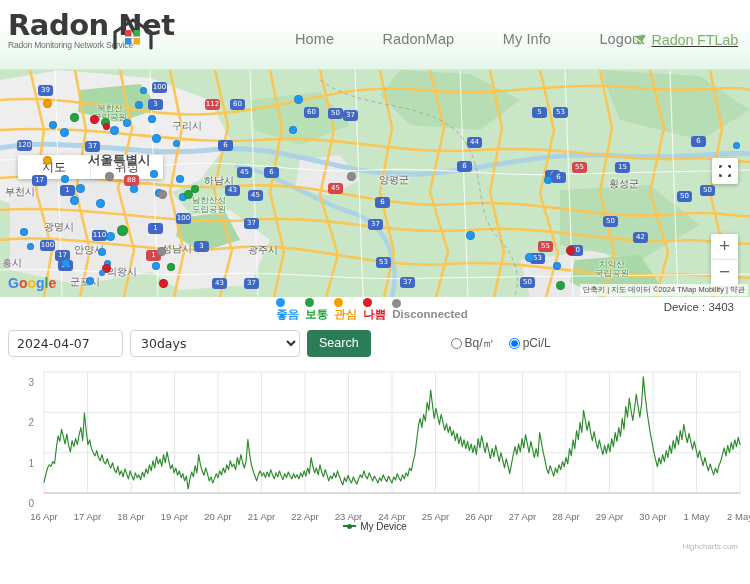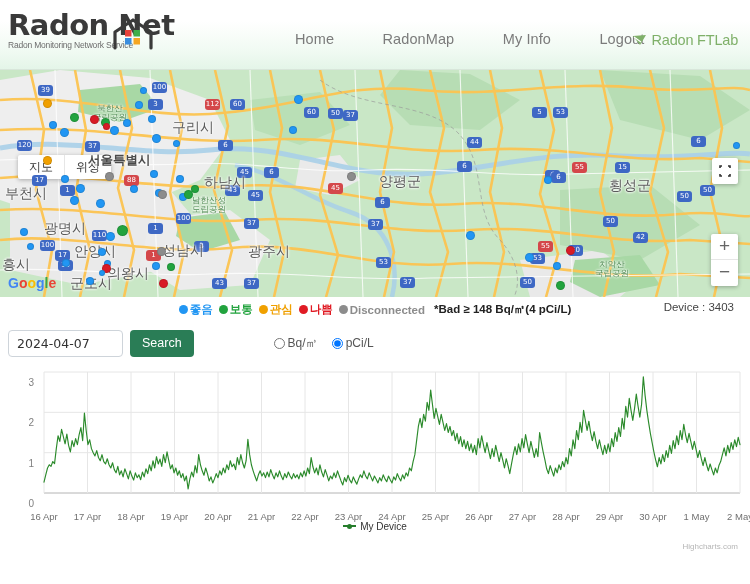--- a/index.html
+++ b/index.html
@@ -31,57 +31,57 @@
   #nav { position:absolute; left:295px; top:30px; height:26px; }
   .nav-link {
     display:inline-block; color:#7b7b7b; font-size:14.5px;
     text-decoration:none; margin-right:44px; cursor:pointer;
     letter-spacing:.1px;
   }
   .nav-link:last-child { margin-right:0; }
 
   #brand-right {
     position:absolute; right:12px; top:32px;
-    display:flex; align-items:center; gap:4px;
+    display:flex; align-items:center; gap:4px;text-decoration:underline;
   }
   .brand-txt { font-size:14.5px; color:#7fb069; letter-spacing:-.2px; }
 
   
   #map {
     position:relative; width:750px; height:227px; overflow:hidden;
     background:#bfe3c0;
   }
   #map-canvas { position:absolute; inset:0; }
 
   .ctrl-box {
     position:absolute; background:#fff; border-radius:2px;
     box-shadow:0 1px 4px rgba(0,0,0,.3); cursor:pointer;
   }
   #maptype { left:18px; top:85px; display:flex; height:24px; }
   #maptype div {
-    padding:0 11px; line-height:24px; font-size:12px; color:#333;
+    padding:0 24px; line-height:24px; font-size:12px; color:#333;
     font-family:"DejaVu Sans",sans-serif;
   }
   #maptype div:first-child { border-right:1px solid #e6e6e6; }
   #fullscreen { right:12px; top:88px; width:26px; height:26px; }
   #zoomctl { right:12px; top:164px; width:27px; }
   #zoomctl div {
     height:26px; line-height:24px; text-align:center;
     font-size:19px; color:#666;
   }
   #zoomctl div:first-child { border-bottom:1px solid #e6e6e6; }
 
   #gmark { position:absolute; left:8px; bottom:6px; font-size:14px; font-weight:bold; }
   #attr {
     position:absolute; right:2px; bottom:1px;
     font-size:7.5px; color:#4a4a4a; background:rgba(255,255,255,.72);
     padding:1px 3px; white-space:nowrap;
   }
   .mlabel {
-    position:absolute; font-size:14px; color:#5b5b5b;
+    position:absolute; font-size:10px; color:#5b5b5b;
     text-shadow:0 0 3px #fff,0 0 3px #fff,0 0 2px #fff;
     white-space:nowrap; font-family:"DejaVu Sans",sans-serif;
   }
   .mlabel.big { font-size:12.5px; color:#4a4a4a; font-weight:bold; }
   .mlabel.park { color:#4f8a52; font-size:8.5px; text-align:center; line-height:9px; }
   .dot {
     position:absolute; border-radius:50%; border:1px solid rgba(0,0,0,.12);
   }
   .shield {
     position:absolute; background:#3e68c4; color:#fff; border-radius:3px;
@@ -89,21 +89,21 @@
     text-align:center; font-family:"DejaVu Sans",sans-serif;
   }
   .shield.r { background:#d4474a; }
 
   
   #legendbar {
     position:relative; width:750px; height:25px;
     display:flex; align-items:center; justify-content:center;
     font-size:11px; font-weight:bold;
   }
-  .lg { display:inline-flex; align-items:center; margin-right:6px; }
+  .lg { display:inline-flex; align-items:flex-start; margin-right:6px;flex-direction:column; }
   .lgdot {
     width:9px; height:9px; border-radius:50%; display:inline-block; margin-right:2px;
   }
   .lgtxt { font-size:11.5px; }
   #devcount {
     position:absolute; right:16px; top:4px;
     font-size:11.5px; font-weight:normal; color:#444;
   }
 
   
@@ -268,20 +268,21 @@
   </div>
 
   <div class="ctrl-box" id="zoomctl">
     <div>+</div>
     <div>−</div>
   </div>
 
   <div id="gmark">
     <span style="color:#4285F4">G</span><span style="color:#EA4335">o</span><span style="color:#FBBC05">o</span><span style="color:#4285F4">g</span><span style="color:#34A853">l</span><span style="color:#EA4335">e</span>
   </div>
+  <div id="attr">단축키  |  지도 데이터 ©2024 TMap Mobility  |  약관</div>
 <div class="shield" style="left: 38px; top: 15px;">39</div>
     <div class="shield" style="left: 152px; top: 12px;">100</div>
     <div class="shield" style="left: 148px; top: 29px;">3</div>
     <div class="shield" style="left: 230px; top: 29px;">60</div>
     <div class="shield" style="left: 17px; top: 70px;">120</div>
     <div class="shield" style="left: 85px; top: 71px;">37</div>
     <div class="shield r" style="left: 205px; top: 29px;">112</div>
     <div class="shield" style="left: 218px; top: 70px;">6</div>
     <div class="shield" style="left: 237px; top: 97px;">45</div>
     <div class="shield" style="left: 264px; top: 97px;">6</div>
@@ -410,26 +411,28 @@
     <span class="lgtxt" style="color:#f0a000">관심</span>
   </span>
   <span class="lg">
     <i class="lgdot" style="background:#e01b24"></i>
     <span class="lgtxt" style="color:#e01b24">나쁨</span>
   </span>
   <span class="lg">
     <i class="lgdot" style="background:#8c8c8c"></i>
     <span class="lgtxt" style="color:#8c8c8c">Disconnected</span>
   </span>
-  <span class="lgtxt" style="color:#222;margin-left:3px">*Bad ≥ 148 Bq/㎥(4 pCi/L)</span>
   <span id="devcount">Device : 3403</span>
 </div>
 
 <div id="controls">
   <input class="dinput" id="date1" type="text" value="2024-04-07" style="">
+  <select id="rangesel">
+    <option>30days</option>
+  </select>
   <button id="searchbtn">Search</button>
 
   <div id="units">
     <label>
       <input type="radio" name="unit" style="">
       <span>Bq/㎥</span>
     </label>
     <label>
       <input type="radio" name="unit" checked="" style="">
       <span>pCi/L</span>

